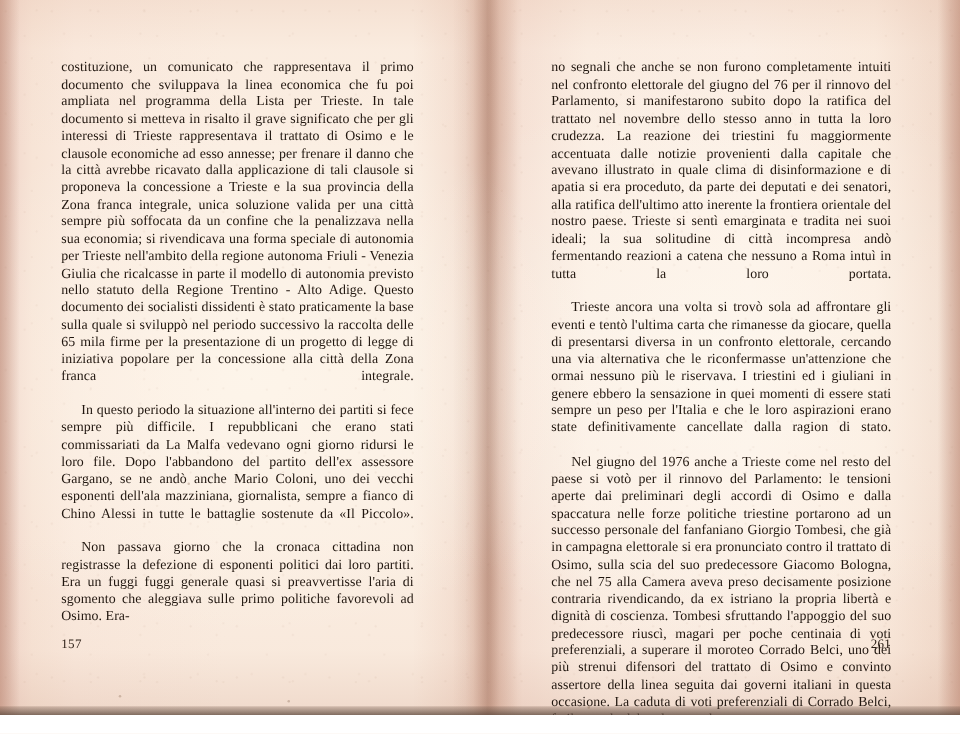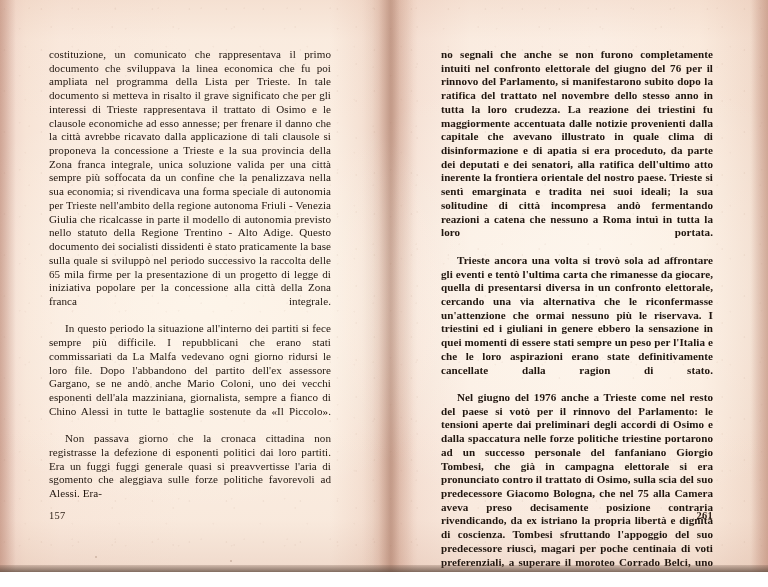--- a/index.html
+++ b/index.html
@@ -79,21 +79,21 @@
     background-size: 37px 41px, 53px 47px, 43px 59px, 61px 37px, 47px 53px;
   }
 
   
   .page {
     position: absolute;
     top: 0;
     height: 587px;
   }
   .page-left  { left: 0;   width: 384px; }
-  .page-right { left: 384px; width: 384px; font-weight: bold; }
+  .page-right { left: 384px; width: 384px; }
 
   .textblock {
     position: absolute;
     top: 48px;
     font-size: 11.1px;
     line-height: 13.72px;
     color: #20160f;
     text-align: justify;
     text-justify: inter-word;
     letter-spacing: 0.05px;
@@ -135,21 +135,21 @@
 <div id="book">
 
   <div class="paper-base"></div>
   <div class="paper-warm"></div>
   <div class="grain"></div>
 
   <div class="page page-left">
     <div class="textblock">
       <p class="noindent">costituzione, un comunicato che rappresentava il primo documento che sviluppava la linea economica che fu poi ampliata nel programma della Lista per Trieste. In tale documento si metteva in risalto il grave significato che per gli interessi di Trieste rappresentava il trattato di Osimo e le clausole economiche ad esso annesse; per frenare il danno che la città avrebbe ricavato dalla applicazione di tali clausole si proponeva la concessione a Trieste e la sua provincia della Zona franca integrale, unica soluzione valida per una città sempre più soffocata da un confine che la penalizzava nella sua economia; si rivendicava una forma speciale di autonomia per Trieste nell'ambito della regione autonoma Friuli - Venezia Giulia che ricalcasse in parte il modello di autonomia previsto nello statuto della Regione Trentino - Alto Adige. Questo documento dei socialisti dissidenti è stato praticamente la base sulla quale si sviluppò nel periodo successivo la raccolta delle 65 mila firme per la presentazione di un progetto di legge di iniziativa popolare per la concessione alla città della Zona franca integrale.</p>
       <p>In questo periodo la situazione all'interno dei partiti si fece sempre più difficile. I repubblicani che erano stati commissariati da La Malfa vedevano ogni giorno ridursi le loro file. Dopo l'abbandono del partito dell'ex assessore Gargano, se ne andò anche Mario Coloni, uno dei vecchi esponenti dell'ala mazziniana, giornalista, sempre a fianco di Chino Alessi in tutte le battaglie sostenute da «Il Piccolo».</p>
-      <p class="lastflush">Non passava giorno che la cronaca cittadina non registrasse la defezione di esponenti politici dai loro partiti. Era un fuggi fuggi generale quasi si preavvertisse l'aria di sgomento che aleggiava sulle forze politiche favorevoli ad Alessi. Era-</p>
+      <p class="lastflush">Non passava giorno che la cronaca cittadina non registrasse la defezione di esponenti politici dai loro partiti. Era un fuggi fuggi generale quasi si preavvertisse l'aria di sgomento che aleggiava sulle primo politiche favorevoli ad Osimo. Era-</p>
     </div>
     <div class="folio folio-left">157</div>
   </div>
 
   <div class="page page-right">
     <div class="textblock">
       <p class="noindent">no segnali che anche se non furono completamente intuiti nel confronto elettorale del giugno del 76 per il rinnovo del Parlamento, si manifestarono subito dopo la ratifica del trattato nel novembre dello stesso anno in tutta la loro crudezza. La reazione dei triestini fu maggiormente accentuata dalle notizie provenienti dalla capitale che avevano illustrato in quale clima di disinformazione e di apatia si era proceduto, da parte dei deputati e dei senatori, alla ratifica dell'ultimo atto inerente la frontiera orientale del nostro paese. Trieste si sentì emarginata e tradita nei suoi ideali; la sua solitudine di città incompresa andò fermentando reazioni a catena che nessuno a Roma intuì in tutta la loro portata.</p>
       <p>Trieste ancora una volta si trovò sola ad affrontare gli eventi e tentò l'ultima carta che rimanesse da giocare, quella di presentarsi diversa in un confronto elettorale, cercando una via alternativa che le riconfermasse un'attenzione che ormai nessuno più le riservava. I triestini ed i giuliani in genere ebbero la sensazione in quei momenti di essere stati sempre un peso per l'Italia e che le loro aspirazioni erano state definitivamente cancellate dalla ragion di stato.</p>
       <p class="lastflush">Nel giugno del 1976 anche a Trieste come nel resto del paese si votò per il rinnovo del Parlamento: le tensioni aperte dai preliminari degli accordi di Osimo e dalla spaccatura nelle forze politiche triestine portarono ad un successo personale del fanfaniano Giorgio Tombesi, che già in campagna elettorale si era pronunciato contro il trattato di Osimo, sulla scia del suo predecessore Giacomo Bologna, che nel 75 alla Camera aveva preso decisamente posizione contraria rivendicando, da ex istriano la propria libertà e dignità di coscienza. Tombesi sfruttando l'appoggio del suo predecessore riuscì, magari per poche centinaia di voti preferenziali, a superare il moroteo Corrado Belci, uno dei più strenui difensori del trattato di Osimo e convinto assertore della linea seguita dai governi italiani in questa occasione. La caduta di voti preferenziali di Corrado Belci, fu il segnale del malessere che</p>
     </div>

